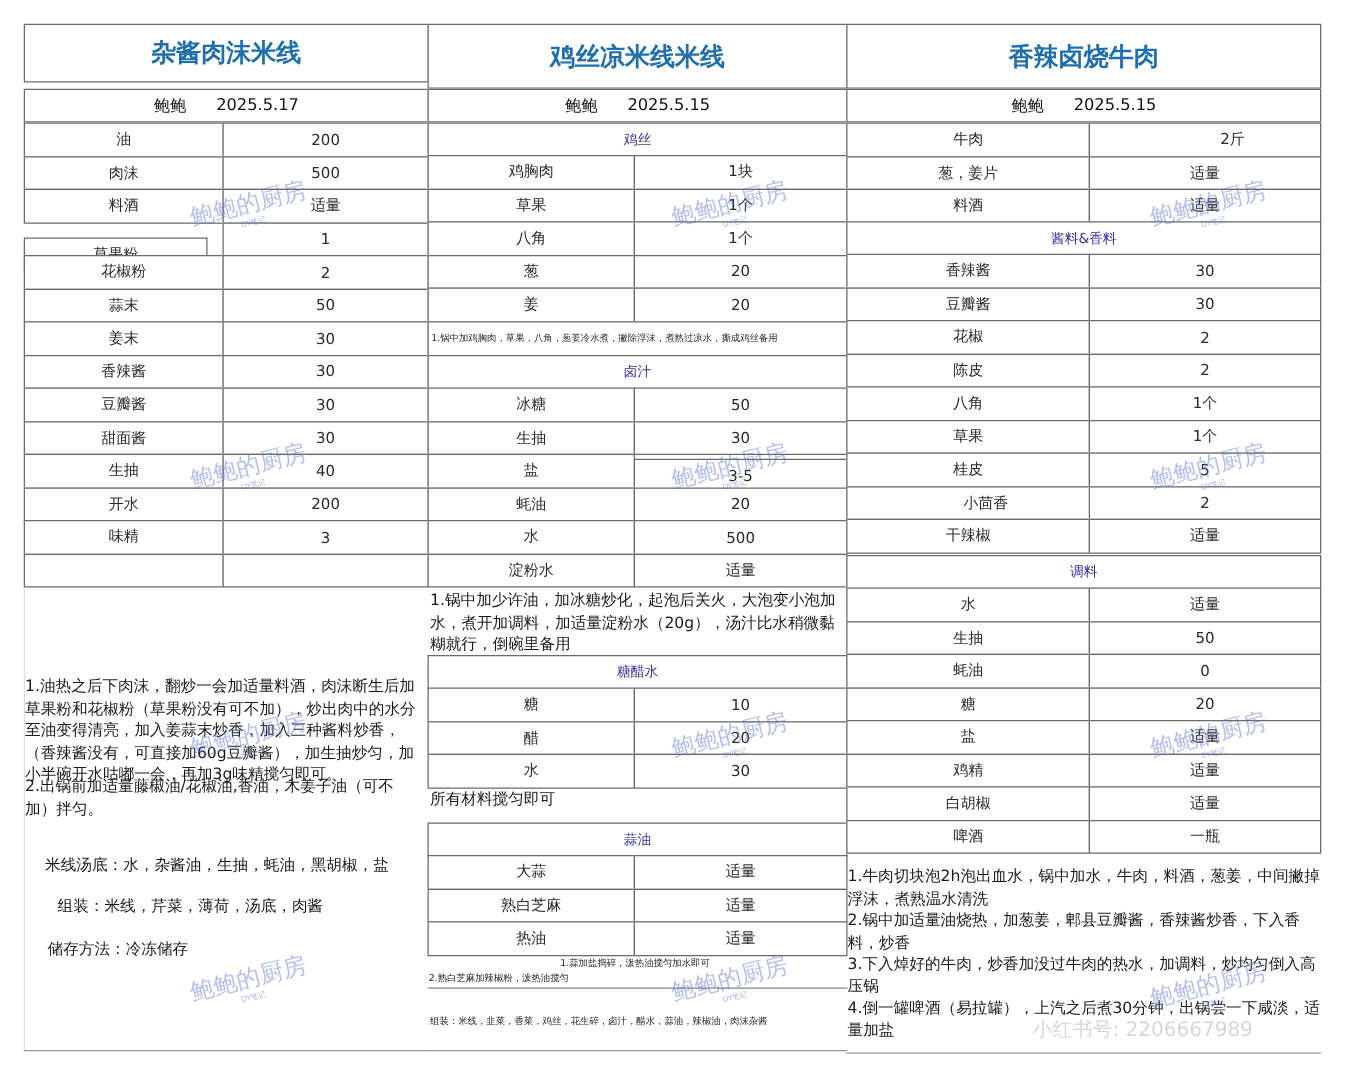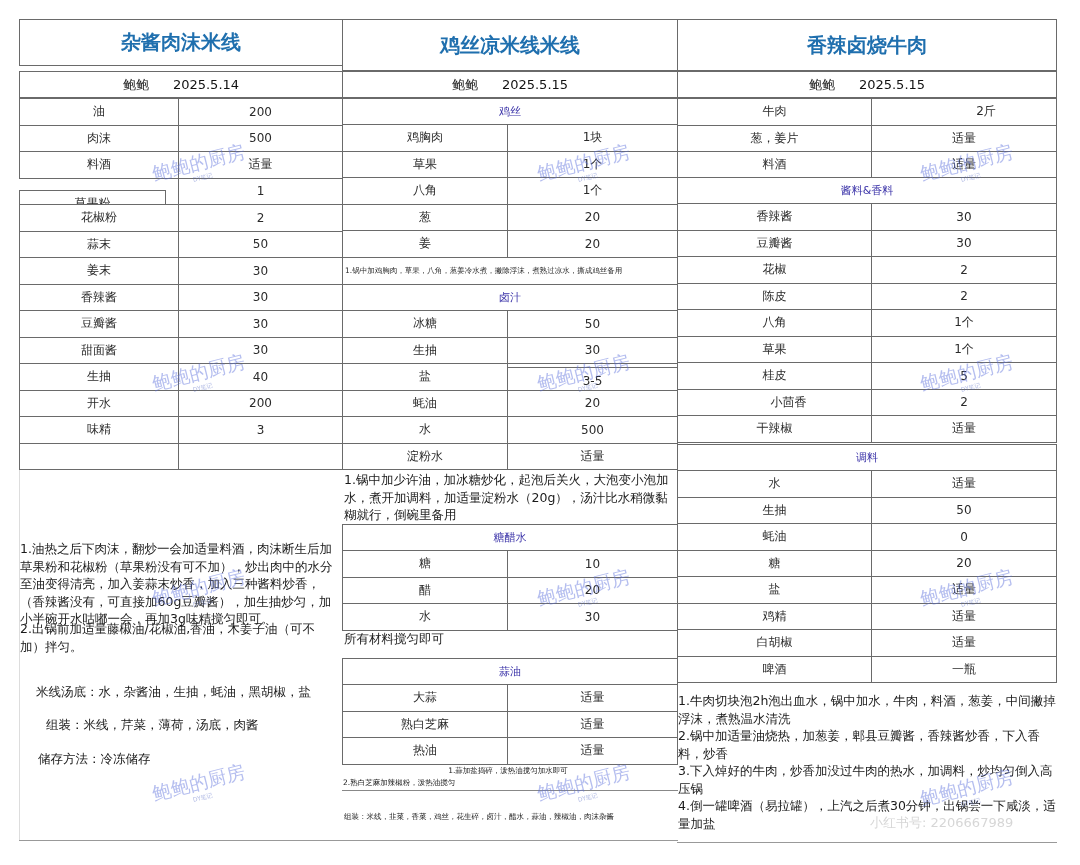--- a/index.html
+++ b/index.html
@@ -10,30 +10,30 @@
           font-size:12px; color:#2a2a2a; border:1px solid #6a6a6a; background:#fff; }
   .title { color:#1f6fae; font-weight:bold; font-size:20px; }
   .meta { font-size:13px; color:#111; }
   .meta span { margin:0 12px; }
   .section { color:#3a32a8; font-size:11px; }
   .note { position:absolute; box-sizing:border-box; font-size:12.5px; line-height:17.5px; color:#1a1a1a; }
   .tiny { font-size:7.5px; line-height:13px; color:#222; }
   .wm { position:absolute; color:rgba(90,110,220,0.45); font-size:19px; transform:rotate(-14deg);
         pointer-events:none; white-space:nowrap; }
   .wm small { display:block; font-size:6px; color:rgba(90,110,200,0.5); margin-left:38px; margin-top:-2px; }
-  .xhs { position:absolute; color:rgba(180,180,180,0.55); font-size:13px; white-space:nowrap; pointer-events:none;margin-left:44px; }
+  .xhs { position:absolute; color:rgba(180,180,180,0.55); font-size:16px; white-space:nowrap; pointer-events:none; }
 </style>
 </head>
 <body>
 
 <div id="root">
     <div class="cell title" style="left: 19px; top: 19px; width: 324px; height: 47px;">杂酱肉沫米线</div>
     <div class="cell meta" style="left: 19px; top: 71px; width: 324px; height: 27px;">
       <span>鲍鲍</span>
-      <span>2025.5.14</span>
+      <span>2025.5.17</span>
     </div>
     <div class="cell" style="left: 19px; top: 98px; width: 160px; height: 27.5px;">油</div>
     <div class="cell" style="left: 178px; top: 98px; width: 165px; height: 27.5px;">200</div>
     <div class="cell" style="left: 19px; top: 124.5px; width: 160px; height: 27.5px;">肉沫</div>
     <div class="cell" style="left: 178px; top: 124.5px; width: 165px; height: 27.5px;">500</div>
     <div class="cell" style="left: 19px; top: 151px; width: 160px; height: 27.5px;">料酒</div>
     <div class="cell" style="left: 178px; top: 151px; width: 165px; height: 27.5px;">适量</div>
     <div class="cell" style="left: 19px; top: 166px; width: 147px; height: 27.5px; margin-top: 24px;">草果粉</div>
     <div class="cell" style="left: 178px; top: 177.5px; width: 165px; height: 27.5px;">1</div>
     <div class="cell" style="left: 19px; top: 204px; width: 160px; height: 27.5px;">花椒粉</div>

